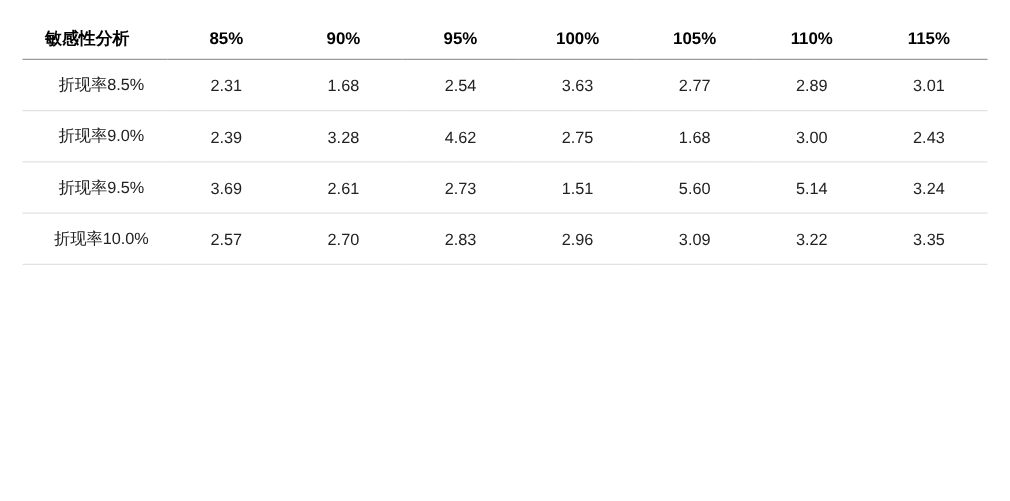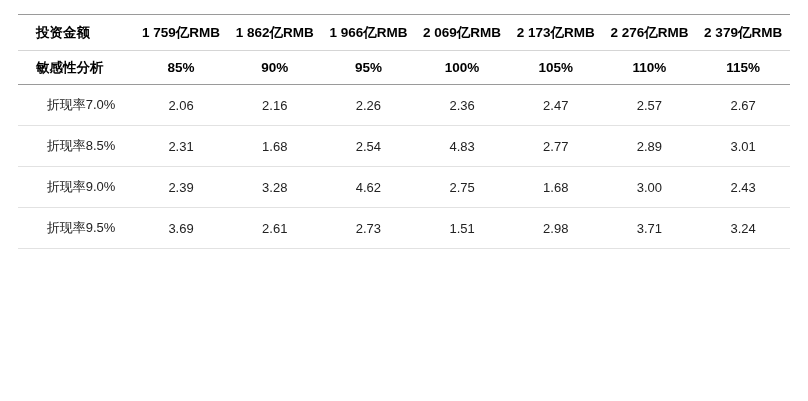--- a/index.html
+++ b/index.html
@@ -86,60 +86,40 @@
       <col class="c0">
       <col class="cd">
         <col class="cd">
         <col class="cd">
         <col class="cd">
       <col class="cd">
         <col class="cd">
         <col class="cd">
     </colgroup>
     <tbody>
-      <tr class="hdr-amount">
-        <td class="rowlabel">投资金额</td>
-        <td>1 759亿RMB</td>
-        <td>1 862亿RMB</td>
-        <td>1 966亿RMB</td>
-        <td>2 069亿RMB</td>
-        <td>2 173亿RMB</td>
-        <td>2 276亿RMB</td>
-        <td>2 379亿RMB</td>
-      </tr>
       <tr class="hdr-pct">
         <td class="rowlabel">敏感性分析</td>
         <td>85%</td>
         <td>90%</td>
         <td>95%</td>
         <td>100%</td>
         <td>105%</td>
         <td>110%</td>
         <td>115%</td>
       </tr>
 
-      <tr class="body-row">
-        <td class="rowlabel">折现率7.0%</td>
-        <td class="val">2.06</td>
-        <td class="val">2.16</td>
-        <td class="val">2.26</td>
-        <td class="val">2.36</td>
-        <td class="val">2.47</td>
-        <td class="val">2.57</td>
-        <td class="val">2.67</td>
-      </tr>
 
 
 
       <tr class="body-row">
         <td class="rowlabel">折现率8.5%</td>
         <td class="val">2.31</td>
         <td class="val">1.68</td>
         <td class="val">2.54</td>
-        <td class="val">4.83</td>
+        <td class="val">3.63</td>
         <td class="val">2.77</td>
         <td class="val">2.89</td>
         <td class="val">3.01</td>
       </tr>
 
       <tr class="body-row">
         <td class="rowlabel">折现率9.0%</td>
         <td class="val">2.39</td>
         <td class="val">3.28</td>
         <td class="val">4.62</td>
@@ -148,20 +128,30 @@
         <td class="val">3.00</td>
         <td class="val">2.43</td>
       </tr>
 
       <tr class="body-row">
         <td class="rowlabel">折现率9.5%</td>
         <td class="val">3.69</td>
         <td class="val">2.61</td>
         <td class="val">2.73</td>
         <td class="val">1.51</td>
-        <td class="val">2.98</td>
-        <td class="val">3.71</td>
+        <td class="val">5.60</td>
+        <td class="val">5.14</td>
         <td class="val">3.24</td>
       </tr>
 
+      <tr class="body-row last">
+        <td class="rowlabel">折现率10.0%</td>
+        <td class="val">2.57</td>
+        <td class="val">2.70</td>
+        <td class="val">2.83</td>
+        <td class="val">2.96</td>
+        <td class="val">3.09</td>
+        <td class="val">3.22</td>
+        <td class="val">3.35</td>
+      </tr>
     </tbody>
   </table>
 </div>
 
 </body></html>

